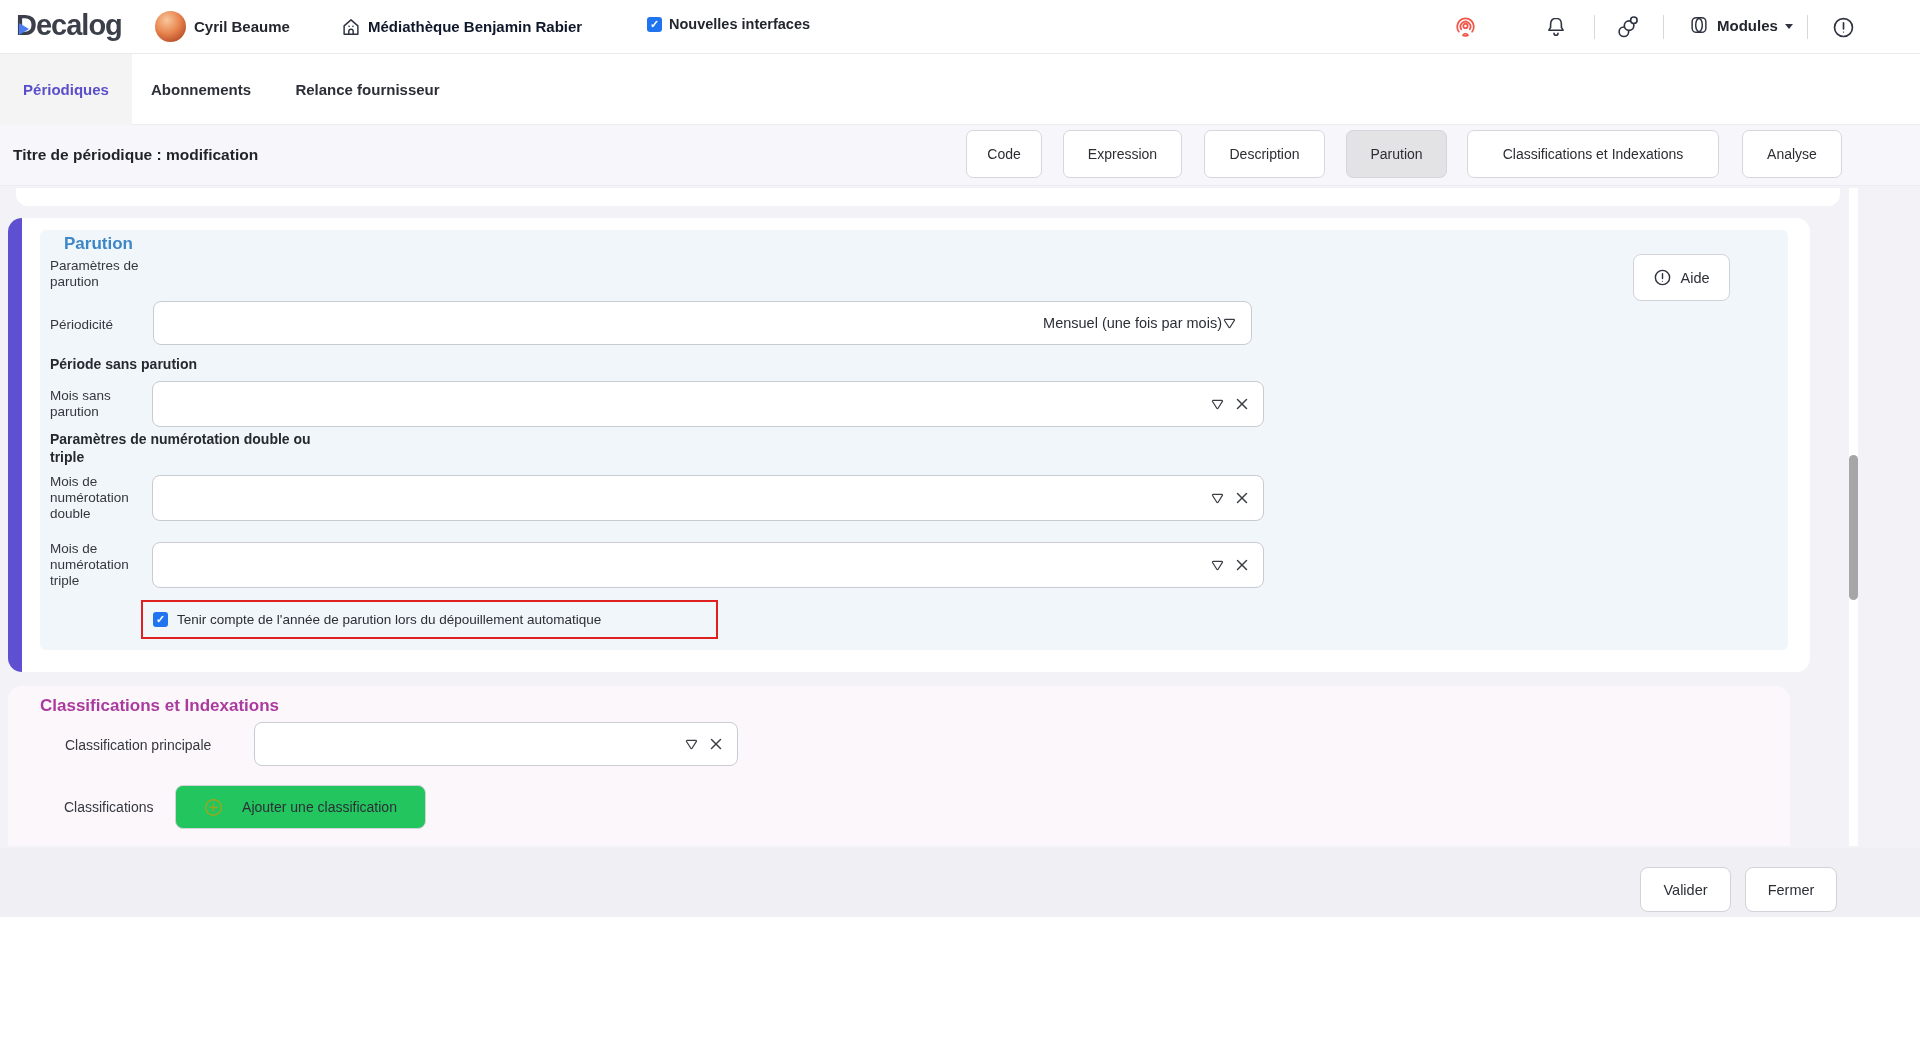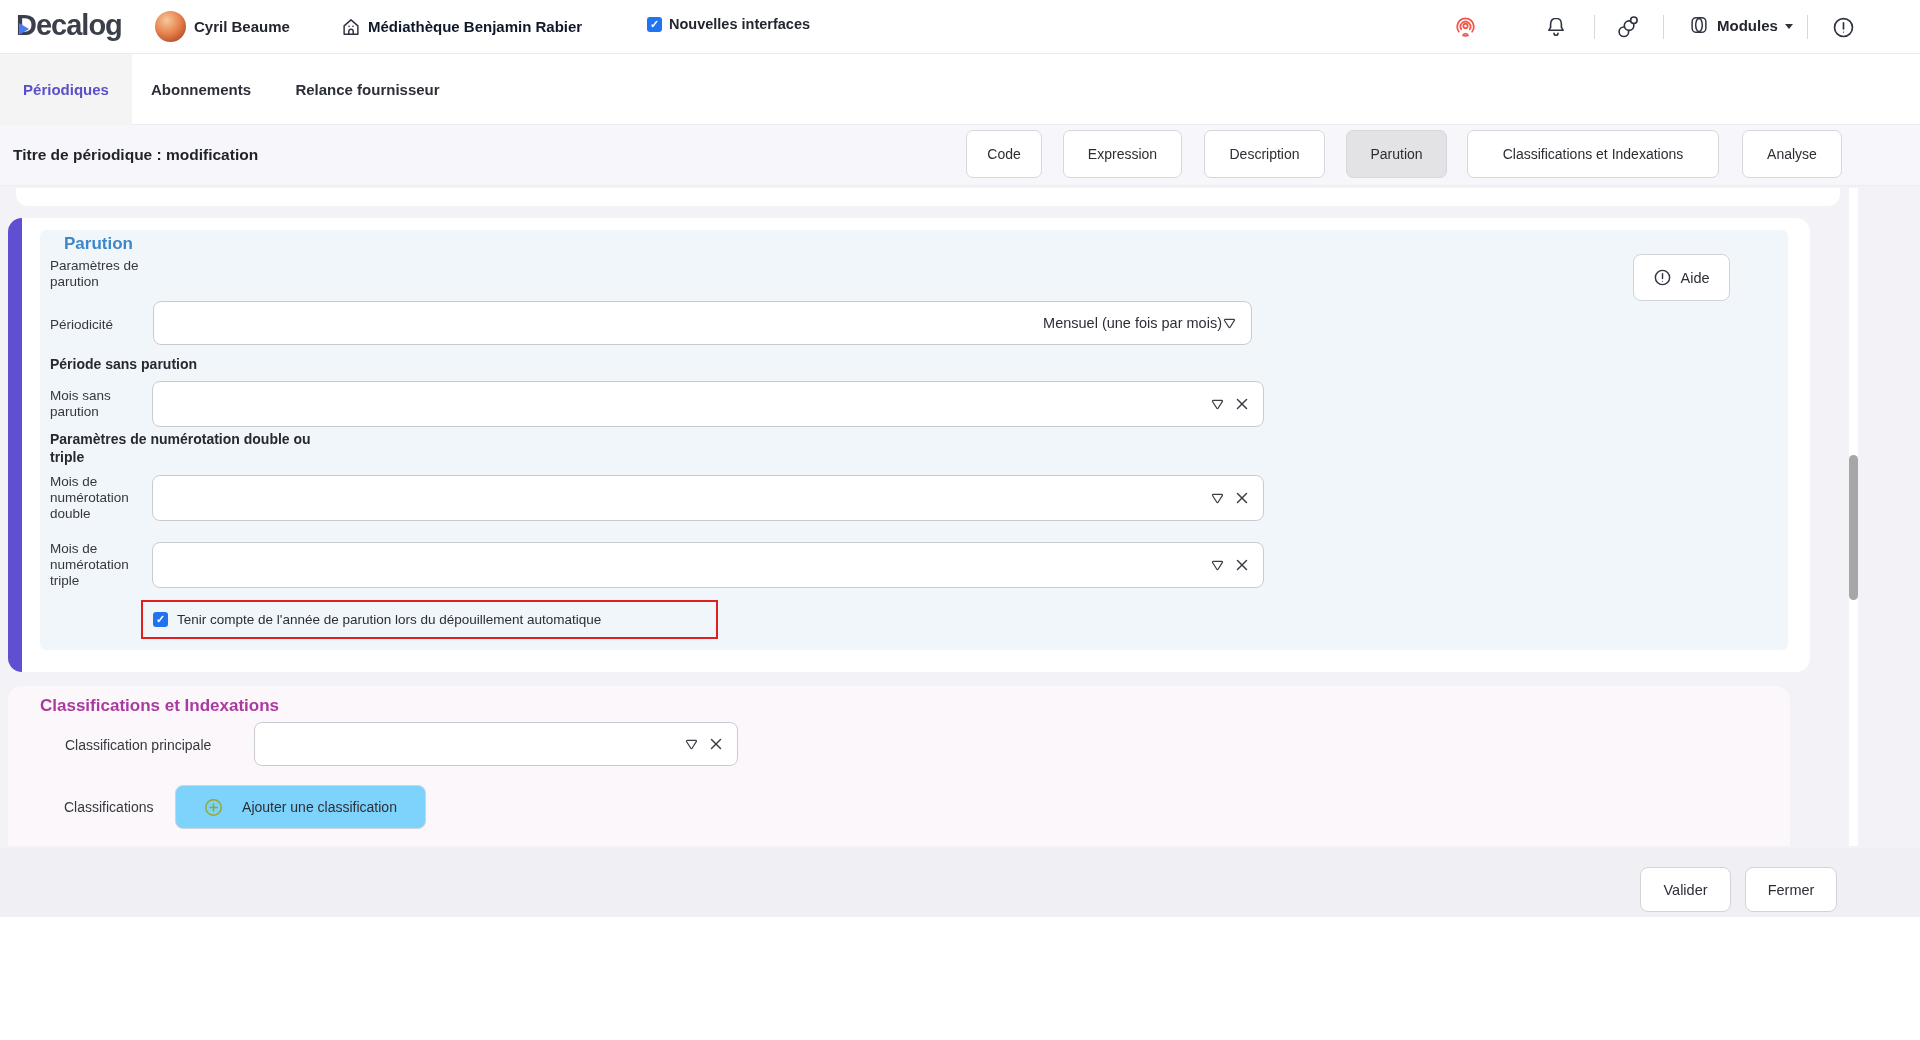--- a/index.html
+++ b/index.html
@@ -69,21 +69,21 @@
   .aide-btn { position:absolute; left:1625px; top:36px; width:97px; height:47px; background:#fff;
     border:1px solid #d2d3d8; border-radius:8px; display:flex; align-items:center;
     justify-content:center; gap:8px; font-size:14.5px; color:#2d2f36; cursor:pointer; }
   .red-frame { position:absolute; left:133px; top:382px; width:577px; height:39px;
     border:2px solid #e02020; display:flex; align-items:center; padding-left:10px; gap:9px; }
   .red-frame .lbl { font-size:13.5px; color:#2b2e35; }
 
   .classif-card { position:absolute; left:8px; top:500px; width:1782px; height:160px;
     background:#fcf7fb; border-radius:14px 14px 0 0; }
   .sec-title-magenta { position:absolute; left:32px; top:10px; font-size:17px; font-weight:700; color:#aa3a9e; }
-  .add-btn { position:absolute; left:167px; top:99px; width:251px; height:44px; background:#7dd3fc;
+  .add-btn { position:absolute; left:167px; top:99px; width:251px; height:44px; background:#22c55e;
     border:1px solid #d2d3d8; border-radius:8px; display:flex; align-items:center;
     justify-content:center; gap:19px; font-size:14px; color:#2d2f36; cursor:pointer; }
 
   .scroll-track { position:absolute; left:1849px; top:2px; width:9px; height:658px; background:#fff; }
   .scroll-thumb { position:absolute; left:0; top:267px; width:9px; height:145px;
     background:#a6a6a9; border-radius:5px; }
 
   
   .footer-bar { position:absolute; left:0; top:848px; width:1920px; height:69px; background:#f0f0f4; }
   .ft-btn { position:absolute; top:19px; height:45px; background:#fff; border:1px solid #d2d3d8;

